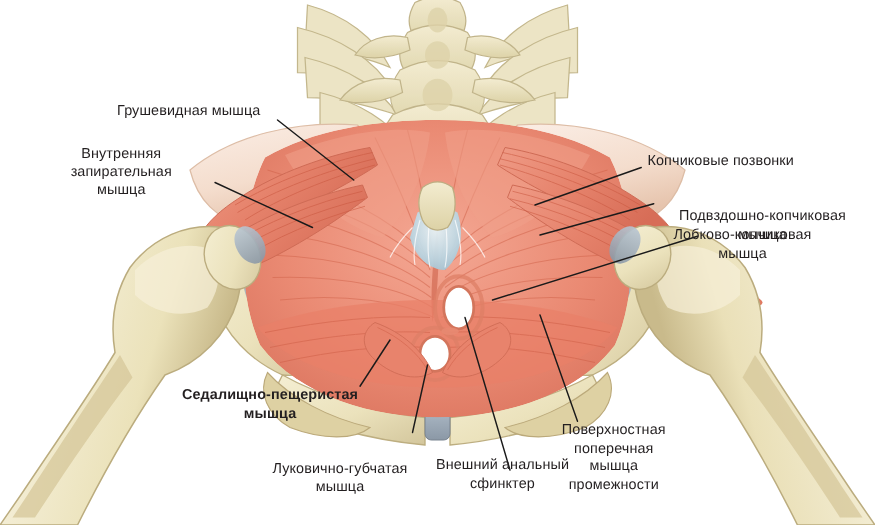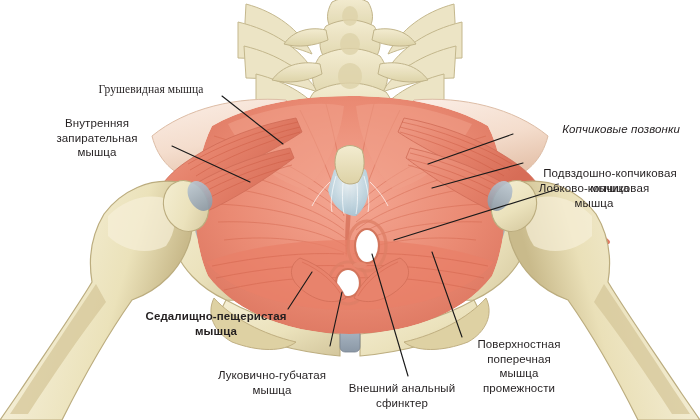--- a/index.html
+++ b/index.html
@@ -14,21 +14,21 @@
   .lbl{
     position:absolute;
     color:#231f20;
     font-size:11.5px;
     line-height:14.5px;
     letter-spacing:.1px;
     white-space:pre;
     text-align:center;
     font-family:"Liberation Sans","DejaVu Sans",sans-serif;
   }
-  .lbl.l{text-align:right;font-style:italic;}
+  .lbl.l{text-align:left;}
 </style>
 </head>
 <body>
 
 <div id="stage" style="background: rgb(255, 255, 255);">
 
   <svg id="art" viewBox="0 0 700 420" xmlns="http://www.w3.org/2000/svg">
     <defs>
       <linearGradient id="gBone" x1="0" y1="0" x2="1" y2="1">
         <stop offset="0%" stop-color="#f5efd4"></stop>
@@ -324,34 +324,34 @@
         <line x1="523" y1="163" x2="432" y2="188"></line>
         <line x1="558" y1="189" x2="394" y2="240"></line>
         <line x1="288" y1="309" x2="312" y2="272"></line>
         <line x1="330" y1="346" x2="342" y2="292"></line>
         <line x1="408" y1="376" x2="372" y2="254"></line>
         <line x1="462" y1="337" x2="432" y2="252"></line>
       </g>
   </svg>
 
   <div id="labels">
-      <div class="lbl" style="left: 78px; top: 82px; width: 146px; color: rgb(35, 31, 32); font-family: Liberation Serif, serif;">Грушевидная мышца</div>
+      <div class="lbl" style="left: 78px; top: 82px; width: 146px; color: rgb(35, 31, 32);">Грушевидная мышца</div>
       <div class="lbl" style="left: 30px; top: 116px; width: 134px; color: rgb(35, 31, 32);">Внутренняя
 запирательная
 мышца</div>
       <div class="lbl l" style="left: 518px; top: 122px; width: 162px; color: rgb(35, 31, 32);">Копчиковые позвонки</div>
       <div class="lbl" style="left: 528px; top: 166px; width: 164px; color: rgb(35, 31, 32);">Подвздошно-копчиковая
 мышца</div>
       <div class="lbl" style="left: 516px; top: 181px; width: 156px; color: rgb(35, 31, 32);">Лобково-копчиковая
 мышца</div>
       <div class="lbl" style="left: 138px; top: 309px; width: 156px; color: rgb(35, 31, 32); font-weight: bold;">Седалищно-пещеристая
 мышца</div>
       <div class="lbl" style="left: 198px; top: 368px; width: 148px; color: rgb(35, 31, 32);">Луковично-губчатая
 мышца</div>
-      <div class="lbl" style="left: 334px; top: 381px; width: 136px; color: rgb(35, 31, 32); text-align: center;">Внешний анальный
+      <div class="lbl" style="left: 334px; top: 365px; width: 136px; color: rgb(35, 31, 32); text-align: center;">Внешний анальный
 сфинктер</div>
-      <div class="lbl" style="left: 458px; top: 337px; width: 122px; color: rgb(35, 31, 32);">Поверхностная
+      <div class="lbl" style="left: 430px; top: 337px; width: 122px; color: rgb(35, 31, 32);">Поверхностная
 поперечная
 мышца
 промежности</div>
     </div>
 
 </div>
 
 </body></html>

